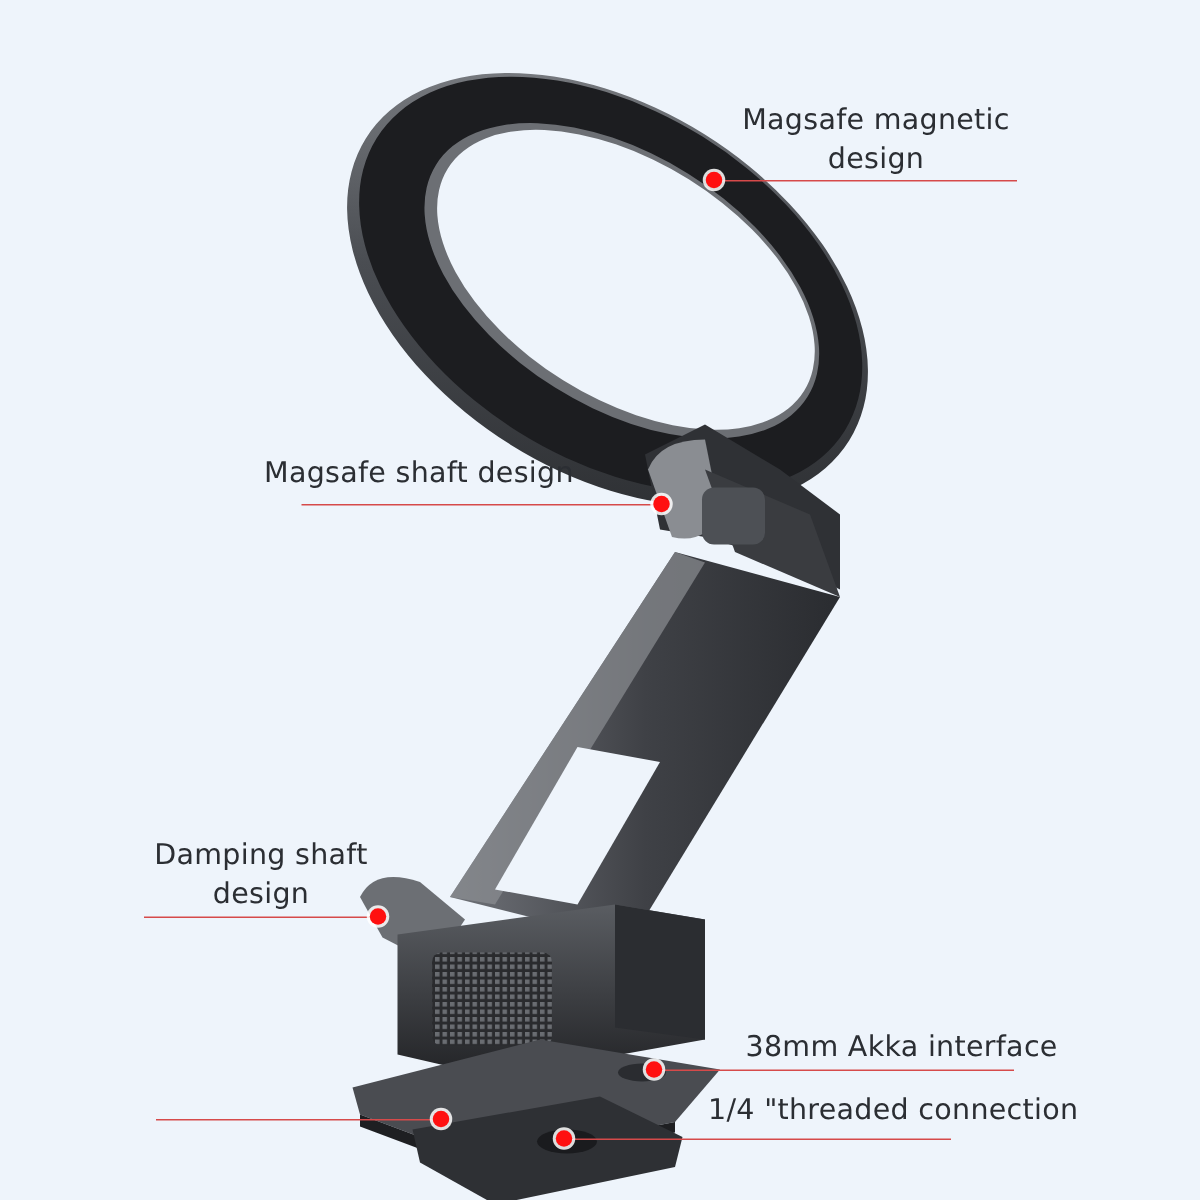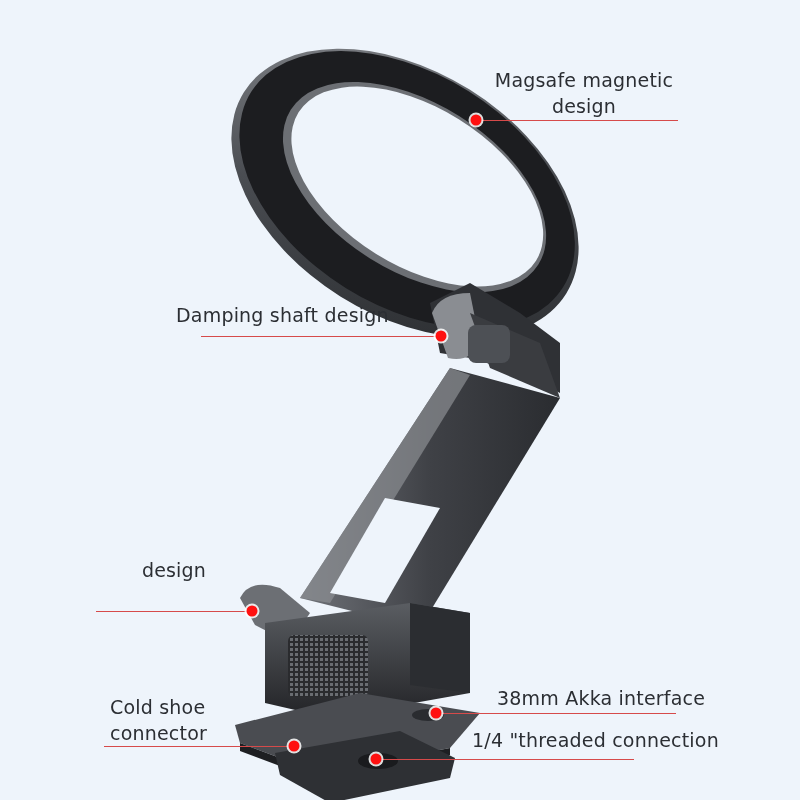--- a/index.html
+++ b/index.html
@@ -73,35 +73,32 @@
   </svg>
 
   <div class="label center" style="left:486px; top:54px; width:196px;">
     <div>Magsafe magnetic</div>
     <div>design</div>
   </div>
   <div class="leader" style="left:476px; top:107px; width:202px;"></div>
   <div class="dot" style="left:476px; top:107px;"></div>
 
   <div class="label" style="left:176px; top:289px;">
-    <div>Damping shaft design</div>
+    <div>Magsafe shaft design</div>
   </div>
   <div class="leader" style="left:201px; top:323px; width:240px;"></div>
   <div class="dot" style="left:441px; top:323px;"></div>
 
   <div class="label center" style="left:92px; top:544px; width:164px;">
+    <div>Damping shaft</div>
     <div>design</div>
   </div>
   <div class="leader" style="left:96px; top:598px; width:156px;"></div>
   <div class="dot" style="left:252px; top:598px;"></div>
 
-  <div class="label" style="left:110px; top:681px;">
-    <div>Cold shoe</div>
-    <div>connector</div>
-  </div>
   <div class="leader" style="left:104px; top:733px; width:190px;"></div>
   <div class="dot" style="left:294px; top:733px;"></div>
 
   <div class="label" style="left:497px; top:672px;text-align:right;">
     <div>38mm Akka interface</div>
   </div>
   <div class="leader" style="left:436px; top:700px; width:240px;"></div>
   <div class="dot" style="left:436px; top:700px;"></div>
 
   <div class="label" style="left:472px; top:714px;">

